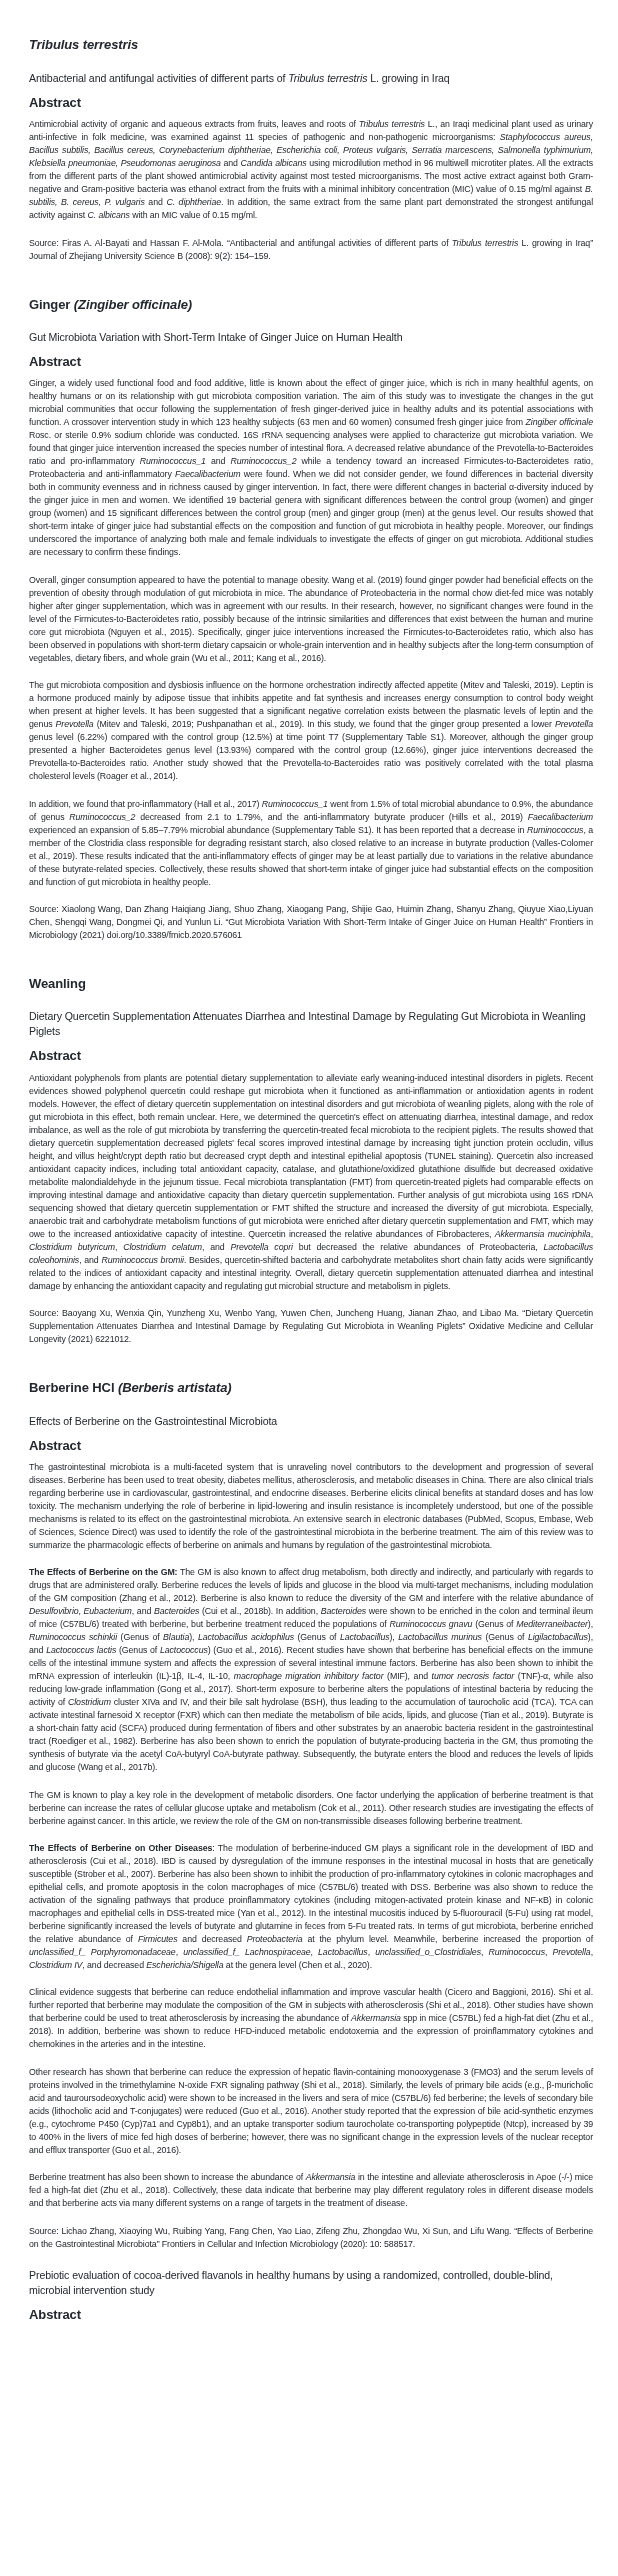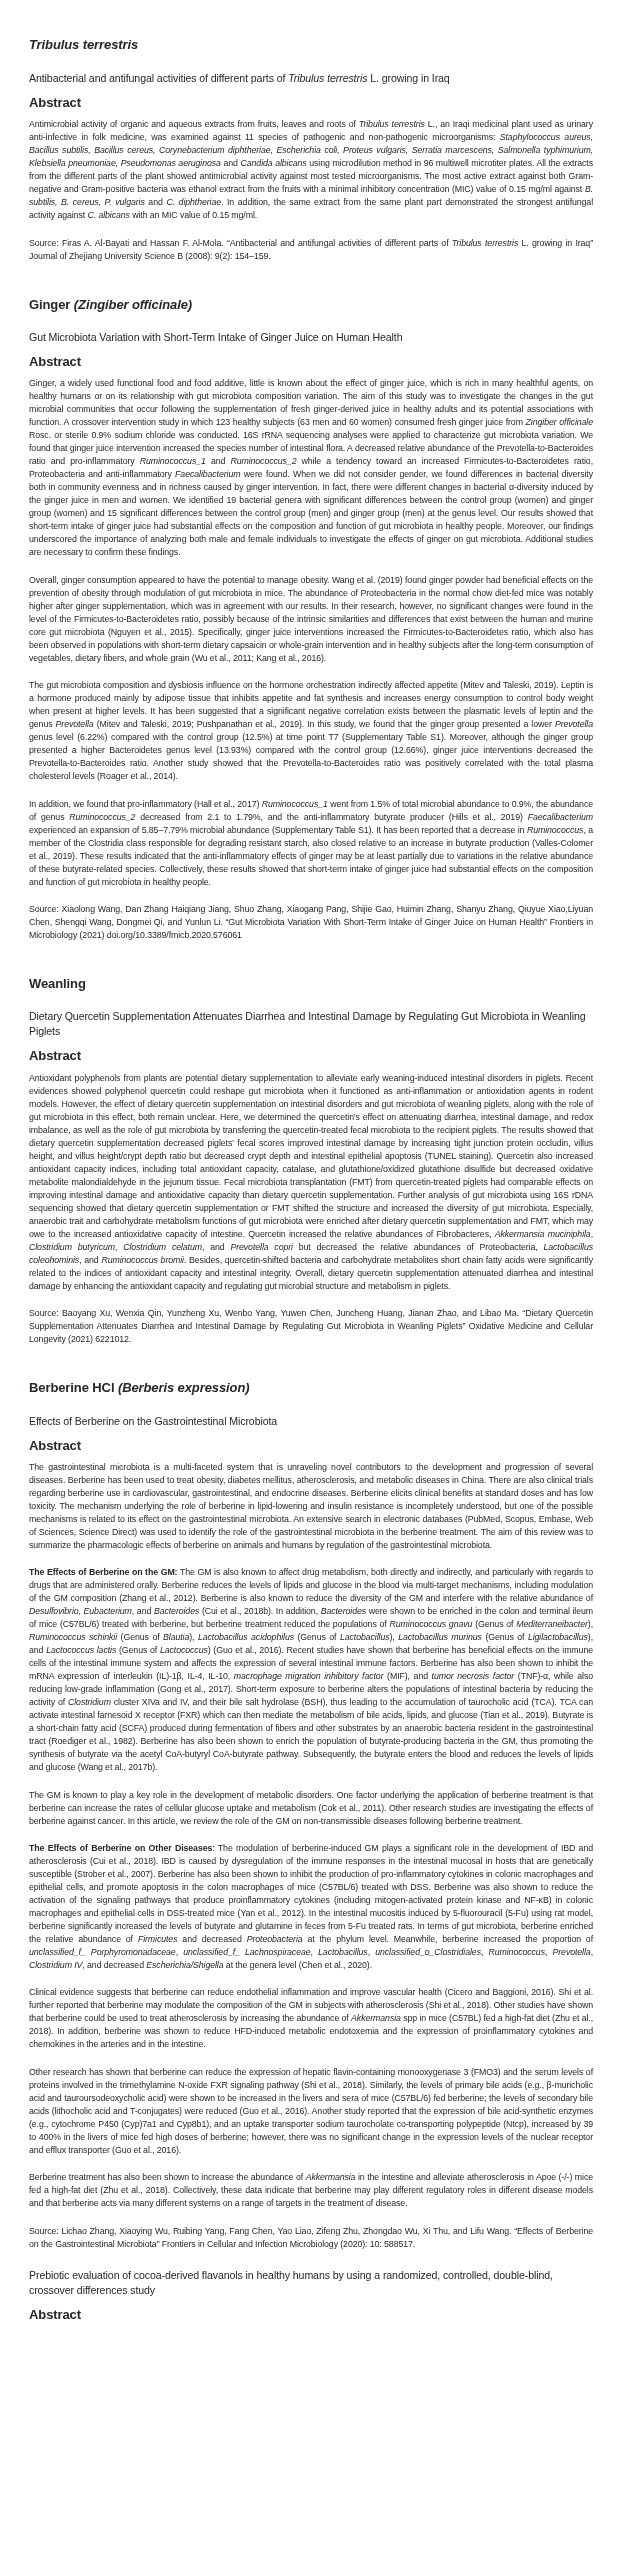--- a/index.html
+++ b/index.html
@@ -70,33 +70,33 @@
 
   <section>
     <h2>Weanling</h2>
     <h3>Dietary Quercetin Supplementation Attenuates Diarrhea and Intestinal Damage by Regulating Gut Microbiota in Weanling Piglets</h3>
     <h4>Abstract</h4>
     <p>Antioxidant polyphenols from plants are potential dietary supplementation to alleviate early weaning-induced intestinal disorders in piglets. Recent evidences showed polyphenol quercetin could reshape gut microbiota when it functioned as anti-inflammation or antioxidation agents in rodent models. However, the effect of dietary quercetin supplementation on intestinal disorders and gut microbiota of weanling piglets, along with the role of gut microbiota in this effect, both remain unclear. Here, we determined the quercetin's effect on attenuating diarrhea, intestinal damage, and redox imbalance, as well as the role of gut microbiota by transferring the quercetin-treated fecal microbiota to the recipient piglets. The results showed that dietary quercetin supplementation decreased piglets' fecal scores improved intestinal damage by increasing tight junction protein occludin, villus height, and villus height/crypt depth ratio but decreased crypt depth and intestinal epithelial apoptosis (TUNEL staining). Quercetin also increased antioxidant capacity indices, including total antioxidant capacity, catalase, and glutathione/oxidized glutathione disulfide but decreased oxidative metabolite malondialdehyde in the jejunum tissue. Fecal microbiota transplantation (FMT) from quercetin-treated piglets had comparable effects on improving intestinal damage and antioxidative capacity than dietary quercetin supplementation. Further analysis of gut microbiota using 16S rDNA sequencing showed that dietary quercetin supplementation or FMT shifted the structure and increased the diversity of gut microbiota. Especially, anaerobic trait and carbohydrate metabolism functions of gut microbiota were enriched after dietary quercetin supplementation and FMT, which may owe to the increased antioxidative capacity of intestine. Quercetin increased the relative abundances of Fibrobacteres, <i>Akkermansia muciniphila</i>, <i>Clostridium butyricum</i>, <i>Clostridium celatum</i>, and <i>Prevotella copri</i> but decreased the relative abundances of Proteobacteria, <i>Lactobacillus coleohominis</i>, and <i>Ruminococcus bromii</i>. Besides, quercetin-shifted bacteria and carbohydrate metabolites short chain fatty acids were significantly related to the indices of antioxidant capacity and intestinal integrity. Overall, dietary quercetin supplementation attenuated diarrhea and intestinal damage by enhancing the antioxidant capacity and regulating gut microbial structure and metabolism in piglets.</p>
     <p>Source: Baoyang Xu, Wenxia Qin, Yunzheng Xu, Wenbo Yang, Yuwen Chen, Juncheng Huang, Jianan Zhao, and Libao Ma. “Dietary Quercetin Supplementation Attenuates Diarrhea and Intestinal Damage by Regulating Gut Microbiota in Weanling Piglets” Oxidative Medicine and Cellular Longevity (2021) 6221012.</p>
   </section>
 
   <section>
-    <h2>Berberine HCl <i>(Berberis expression)</i></h2>
+    <h2>Berberine HCl <i>(Berberis artistata)</i></h2>
     <h3>Effects of Berberine on the Gastrointestinal Microbiota</h3>
     <h4>Abstract</h4>
     <p>The gastrointestinal microbiota is a multi-faceted system that is unraveling novel contributors to the development and progression of several diseases. Berberine has been used to treat obesity, diabetes mellitus, atherosclerosis, and metabolic diseases in China. There are also clinical trials regarding berberine use in cardiovascular, gastrointestinal, and endocrine diseases. Berberine elicits clinical benefits at standard doses and has low toxicity. The mechanism underlying the role of berberine in lipid-lowering and insulin resistance is incompletely understood, but one of the possible mechanisms is related to its effect on the gastrointestinal microbiota. An extensive search in electronic databases (PubMed, Scopus, Embase, Web of Sciences, Science Direct) was used to identify the role of the gastrointestinal microbiota in the berberine treatment. The aim of this review was to summarize the pharmacologic effects of berberine on animals and humans by regulation of the gastrointestinal microbiota.</p>
     <p><b>The Effects of Berberine on the GM:</b> The GM is also known to affect drug metabolism, both directly and indirectly, and particularly with regards to drugs that are administered orally. Berberine reduces the levels of lipids and glucose in the blood via multi-target mechanisms, including modulation of the GM composition (Zhang et al., 2012). Berberine is also known to reduce the diversity of the GM and interfere with the relative abundance of <i>Desulfovibrio</i>, <i>Eubacterium</i>, and <i>Bacteroides</i> (Cui et al., 2018b). In addition, <i>Bacteroides</i> were shown to be enriched in the colon and terminal ileum of mice (C57BL/6) treated with berberine, but berberine treatment reduced the populations of <i>Ruminococcus gnavu</i> (Genus of <i>Mediterraneibacter</i>), <i>Ruminococcus schinkii</i> (Genus of <i>Blautia</i>), <i>Lactobacillus acidophilus</i> (Genus of <i>Lactobacillus</i>), <i>Lactobacillus murinus</i> (Genus of <i>Ligilactobacillus</i>), and <i>Lactococcus lactis</i> (Genus of <i>Lactococcus</i>) (Guo et al., 2016). Recent studies have shown that berberine has beneficial effects on the immune cells of the intestinal immune system and affects the expression of several intestinal immune factors. Berberine has also been shown to inhibit the mRNA expression of interleukin (IL)-1β, IL-4, IL-10, <i>macrophage migration inhibitory factor</i> (MIF), and <i>tumor necrosis factor</i> (TNF)-α, while also reducing low-grade inflammation (Gong et al., 2017). Short-term exposure to berberine alters the populations of intestinal bacteria by reducing the activity of <i>Clostridium</i> cluster XIVa and IV, and their bile salt hydrolase (BSH), thus leading to the accumulation of taurocholic acid (TCA). TCA can activate intestinal farnesoid X receptor (FXR) which can then mediate the metabolism of bile acids, lipids, and glucose (Tian et al., 2019). Butyrate is a short-chain fatty acid (SCFA) produced during fermentation of fibers and other substrates by an anaerobic bacteria resident in the gastrointestinal tract (Roediger et al., 1982). Berberine has also been shown to enrich the population of butyrate-producing bacteria in the GM, thus promoting the synthesis of butyrate via the acetyl CoA-butyryl CoA-butyrate pathway. Subsequently, the butyrate enters the blood and reduces the levels of lipids and glucose (Wang et al., 2017b).</p>
     <p>The GM is known to play a key role in the development of metabolic disorders. One factor underlying the application of berberine treatment is that berberine can increase the rates of cellular glucose uptake and metabolism (Cok et al., 2011). Other research studies are investigating the effects of berberine against cancer. In this article, we review the role of the GM on non-transmissible diseases following berberine treatment.</p>
     <p><b>The Effects of Berberine on Other Diseases</b>: The modulation of berberine-induced GM plays a significant role in the development of IBD and atherosclerosis (Cui et al., 2018). IBD is caused by dysregulation of the immune responses in the intestinal mucosal in hosts that are genetically susceptible (Strober et al., 2007). Berberine has also been shown to inhibit the production of pro-inflammatory cytokines in colonic macrophages and epithelial cells, and promote apoptosis in the colon macrophages of mice (C57BL/6) treated with DSS. Berberine was also shown to reduce the activation of the signaling pathways that produce proinflammatory cytokines (including mitogen-activated protein kinase and NF-κB) in colonic macrophages and epithelial cells in DSS-treated mice (Yan et al., 2012). In the intestinal mucositis induced by 5-fluorouracil (5-Fu) using rat model, berberine significantly increased the levels of butyrate and glutamine in feces from 5-Fu treated rats. In terms of gut microbiota, berberine enriched the relative abundance of <i>Firmicutes</i> and decreased <i>Proteobacteria</i> at the phylum level. Meanwhile, berberine increased the proportion of <i>unclassified_f_ Porphyromonadaceae</i>, <i>unclassified_f_ Lachnospiraceae</i>, <i>Lactobacillus</i>, <i>unclassified_o_Clostridiales</i>, <i>Ruminococcus</i>, <i>Prevotella</i>, <i>Clostridium IV</i>, and decreased <i>Escherichia/Shigella</i> at the genera level (Chen et al., 2020).</p>
     <p>Clinical evidence suggests that berberine can reduce endothelial inflammation and improve vascular health (Cicero and Baggioni, 2016). Shi et al. further reported that berberine may modulate the composition of the GM in subjects with atherosclerosis (Shi et al., 2018). Other studies have shown that berberine could be used to treat atherosclerosis by increasing the abundance of <i>Akkermansia</i> spp in mice (C57BL) fed a high-fat diet (Zhu et al., 2018). In addition, berberine was shown to reduce HFD-induced metabolic endotoxemia and the expression of proinflammatory cytokines and chemokines in the arteries and in the intestine.</p>
     <p>Other research has shown that berberine can reduce the expression of hepatic flavin-containing monooxygenase 3 (FMO3) and the serum levels of proteins involved in the trimethylamine N-oxide FXR signaling pathway (Shi et al., 2018). Similarly, the levels of primary bile acids (e.g., β-muricholic acid and tauroursodeoxycholic acid) were shown to be increased in the livers and sera of mice (C57BL/6) fed berberine; the levels of secondary bile acids (lithocholic acid and T-conjugates) were reduced (Guo et al., 2016). Another study reported that the expression of bile acid-synthetic enzymes (e.g., cytochrome P450 (Cyp)7a1 and Cyp8b1), and an uptake transporter sodium taurocholate co-transporting polypeptide (Ntcp), increased by 39 to 400% in the livers of mice fed high doses of berberine; however, there was no significant change in the expression levels of the nuclear receptor and efflux transporter (Guo et al., 2016).</p>
     <p>Berberine treatment has also been shown to increase the abundance of <i>Akkermansia</i> in the intestine and alleviate atherosclerosis in Apoe (-/-) mice fed a high-fat diet (Zhu et al., 2018). Collectively, these data indicate that berberine may play different regulatory roles in different disease models and that berberine acts via many different systems on a range of targets in the treatment of disease.</p>
-    <p>Source: Lichao Zhang, Xiaoying Wu, Ruibing Yang, Fang Chen, Yao Liao, Zifeng Zhu, Zhongdao Wu, Xi Thu, and Lifu Wang. “Effects of Berberine on the Gastrointestinal Microbiota” Frontiers in Cellular and Infection Microbiology (2020): 10: 588517.</p>
+    <p>Source: Lichao Zhang, Xiaoying Wu, Ruibing Yang, Fang Chen, Yao Liao, Zifeng Zhu, Zhongdao Wu, Xi Sun, and Lifu Wang. “Effects of Berberine on the Gastrointestinal Microbiota” Frontiers in Cellular and Infection Microbiology (2020): 10: 588517.</p>
   </section>
 
   <section>
-    <h3>Prebiotic evaluation of cocoa-derived flavanols in healthy humans by using a randomized, controlled, double-blind, crossover differences study</h3>
+    <h3>Prebiotic evaluation of cocoa-derived flavanols in healthy humans by using a randomized, controlled, double-blind, microbial intervention study</h3>
     <h4>Abstract</h4>
 
   </section>
 
 </div>
 
 
 </body></html>

